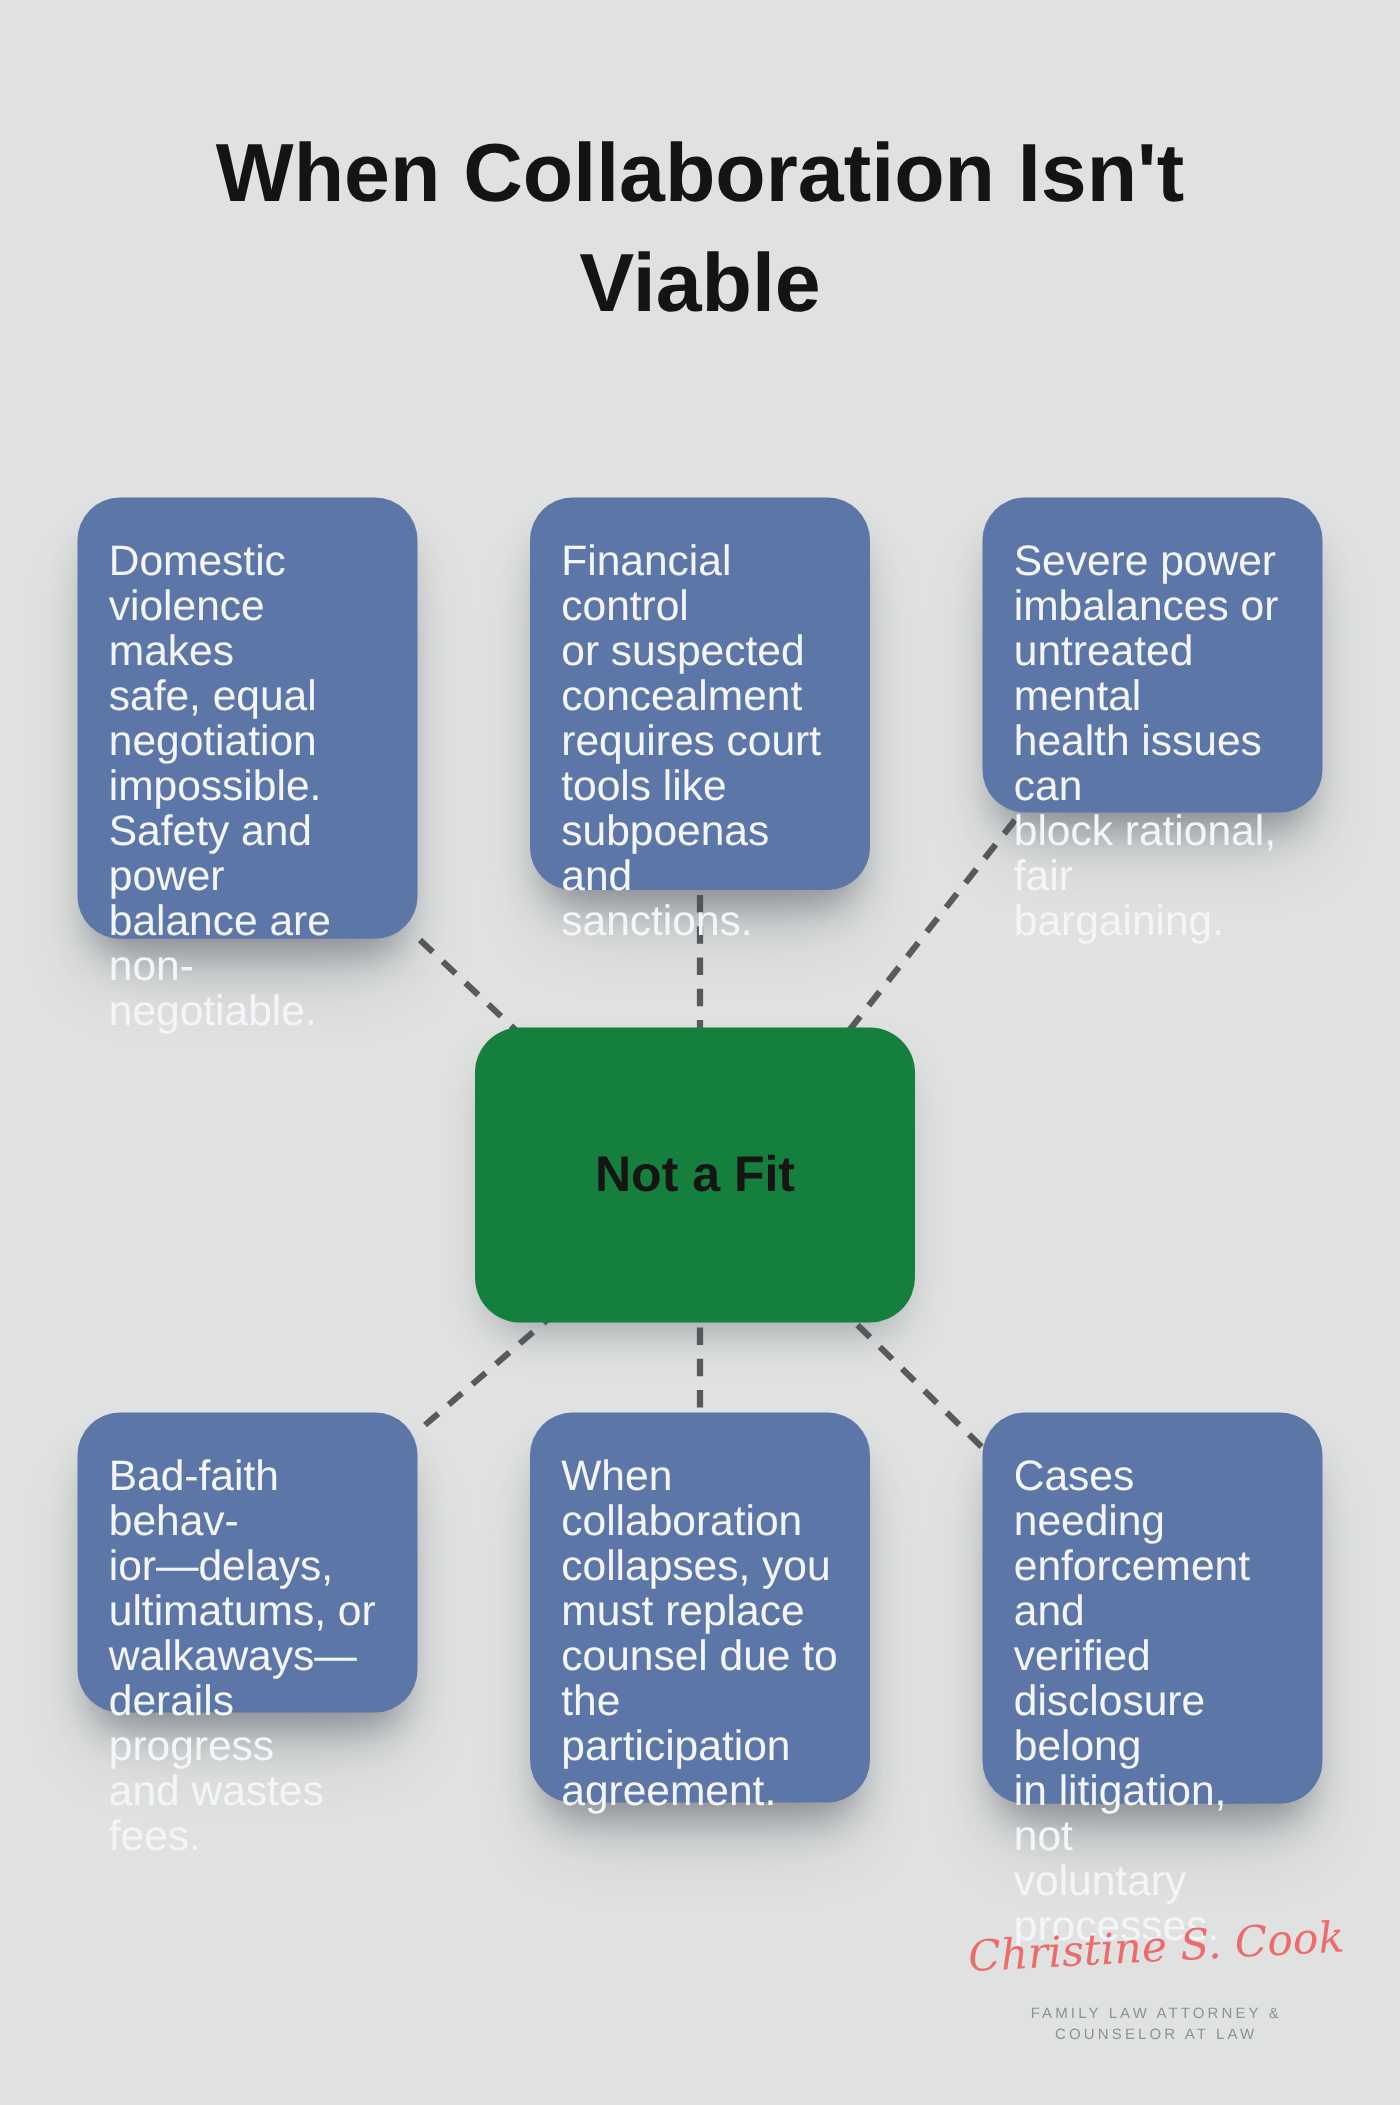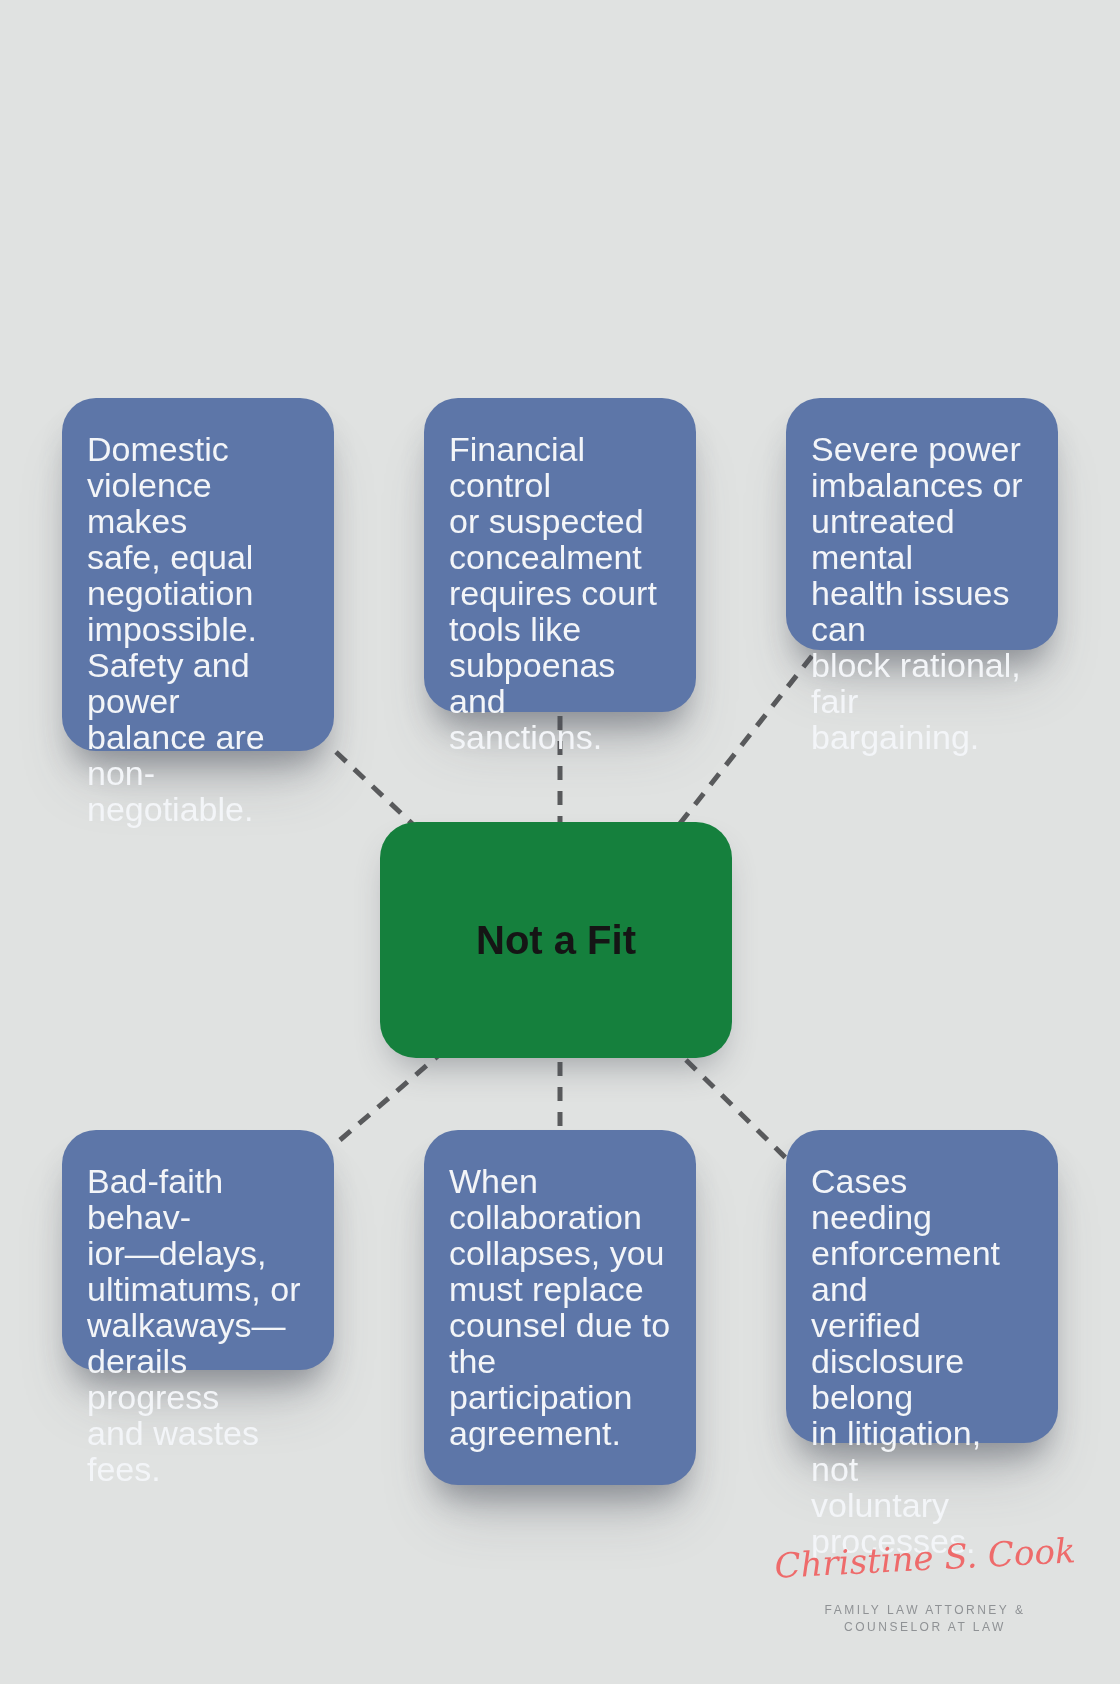--- a/index.html
+++ b/index.html
@@ -52,21 +52,21 @@
     font-size: 34px;
     line-height: 36px;
     white-space: pre-line;
     box-shadow: 0 22px 30px -10px rgba(75, 80, 90, 0.45),
                 0 42px 60px -20px rgba(75, 80, 90, 0.28);
   }
   .pos-tl { left: 62px;  top: 398px; height: 353px; }
   .pos-tm { left: 424px; top: 398px; height: 314px; }
   .pos-tr { left: 786px; top: 398px; height: 252px; }
   .pos-bl { left: 62px;  top: 1130px; height: 240px; }
-  .pos-bm { left: 424px; top: 1130px; height: 355px; }
+  .pos-bm { left: 424px; top: 1130px; height: 312px; }
   .pos-br { left: 786px; top: 1130px; height: 313px; }
   .center-node {
     position: absolute;
     left: 380px;
     top: 822px;
     width: 352px;
     height: 236px;
     background: #15803d;
     border-radius: 36px;
     display: flex;
@@ -101,20 +101,22 @@
     letter-spacing: 2.5px;
     color: #8f9295;
     white-space: pre-line;
   }
 </style>
 </head>
 <body>
 
 <div class="canvas">
 
+  <h1 class="title">When Collaboration Isn't
+Viable</h1>
 
   <svg class="connectors" viewBox="0 0 1120 1684" xmlns="http://www.w3.org/2000/svg" aria-hidden="true">
     <line x1="336" y1="752" x2="422" y2="833"></line>
     <line x1="560" y1="716" x2="560" y2="824"></line>
     <line x1="812" y1="656" x2="678" y2="826"></line>
     <line x1="340" y1="1140" x2="440" y2="1054"></line>
     <line x1="560" y1="1062" x2="560" y2="1133"></line>
     <line x1="686" y1="1060" x2="792" y2="1164"></line>
   </svg>
 

